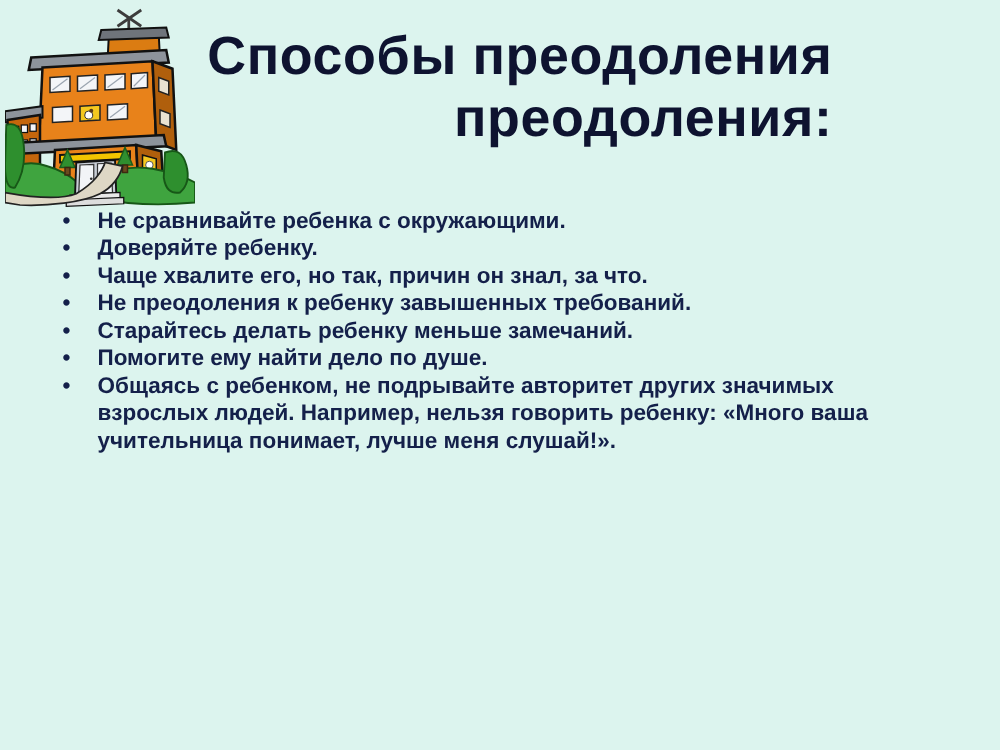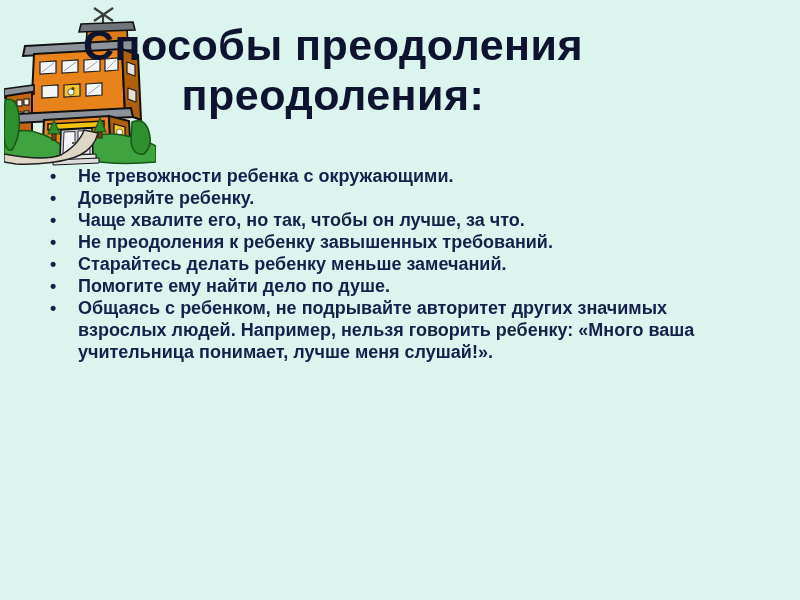--- a/index.html
+++ b/index.html
@@ -19,21 +19,21 @@
     left: 4px;
     top: 4px;
     width: 152px;
     height: 162px;
   }
   .title {
     position: absolute;
     left: 0;
     top: 20px;
     width: 666px;
-    text-align: center;
+    text-align: right;
     font-weight: bold;
     font-size: 43px;
     line-height: 50px;
     color: var(--title-color, #0e1330);
     letter-spacing: 0.5px;
   }
   .title span { display: block; }
   .bullets {
     position: absolute;
     left: 48px;
@@ -157,23 +157,23 @@
     </svg>
   </div>
 
   <h1 class="title" style="margin:0;">
     <span>Способы преодоления</span>
     <span>преодоления:</span>
   </h1>
 
   <div class="bullets">
     <ul>
-        <li>Не тревожности ребенка с окружающими.</li>
+        <li>Не сравнивайте ребенка с окружающими.</li>
         <li>Доверяйте ребенку.</li>
-        <li>Чаще хвалите его, но так, чтобы он лучше, за что.</li>
+        <li>Чаще хвалите его, но так, причин он знал, за что.</li>
         <li>Не преодоления к ребенку завышенных требований.</li>
         <li>Старайтесь делать ребенку меньше замечаний.</li>
         <li>Помогите ему найти дело по душе.</li>
         <li>Общаясь с ребенком, не подрывайте авторитет других значимых взрослых людей. Например, нельзя говорить ребенку: «Много ваша учительница понимает, лучше меня слушай!».</li>
       </ul>
   </div>
 
 </div>
 
 </body></html>

